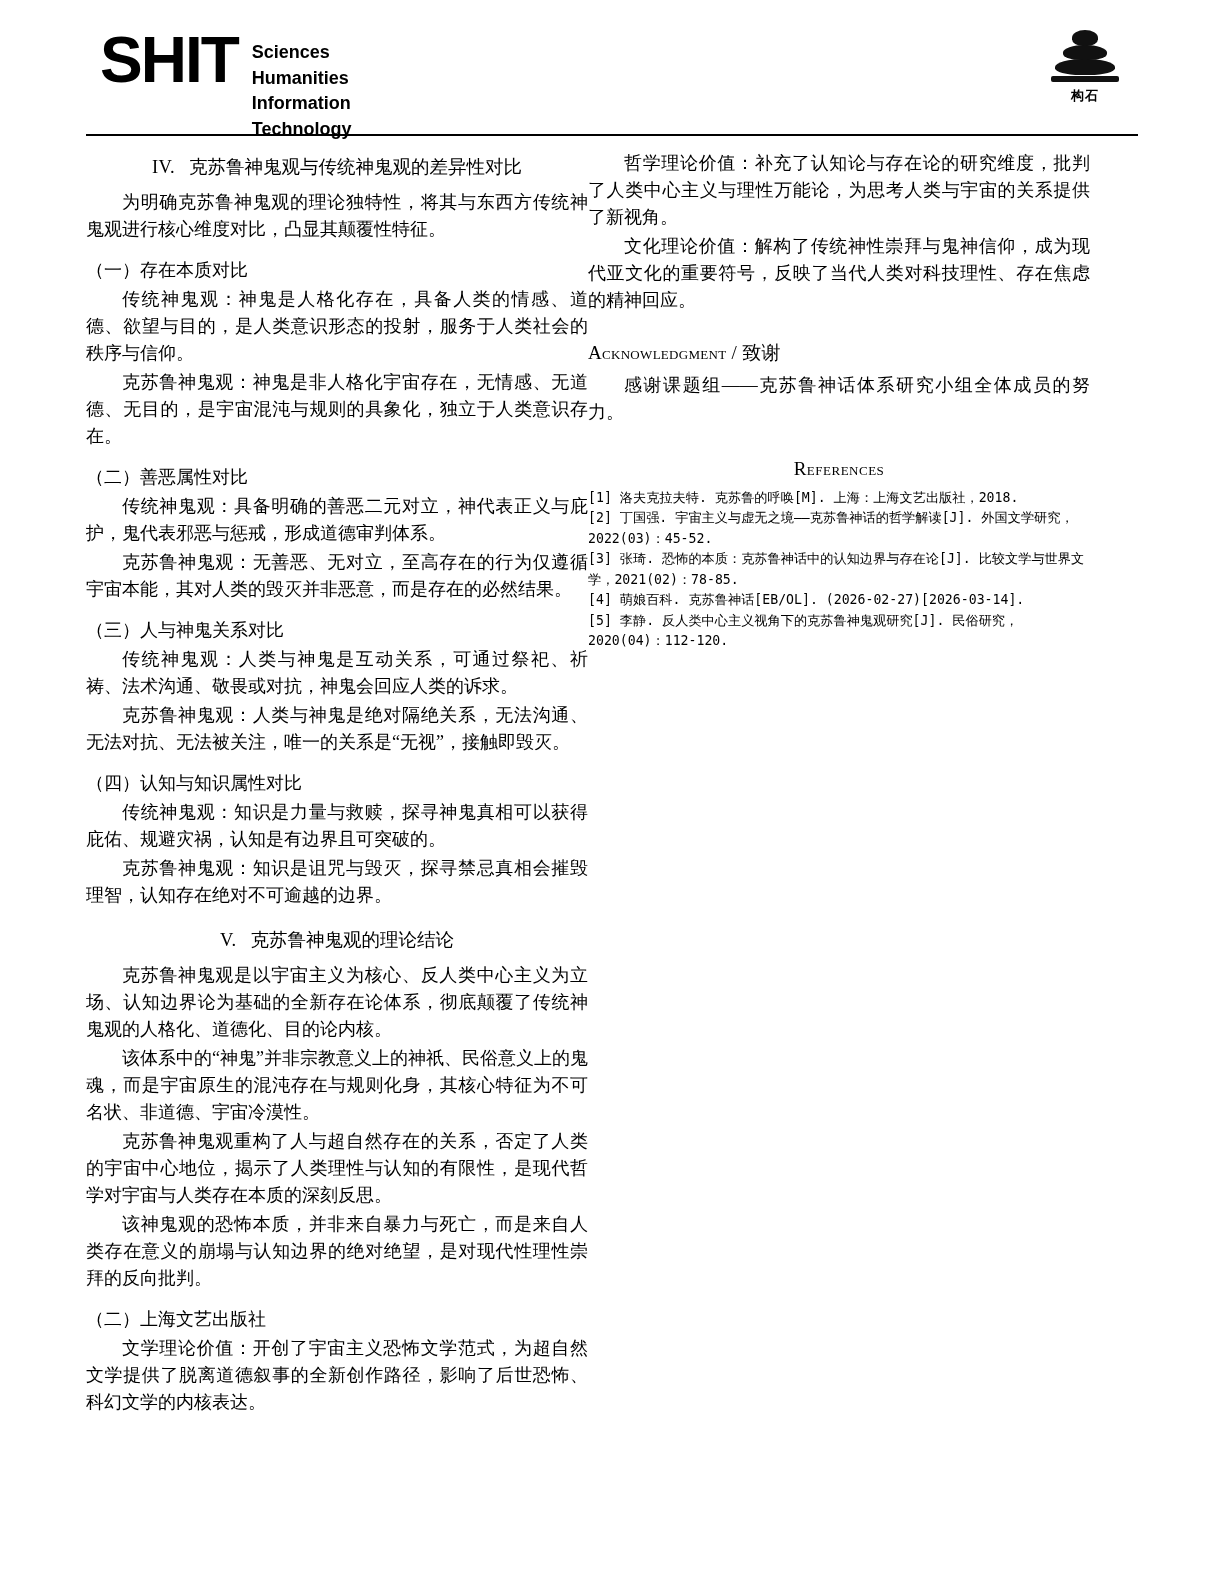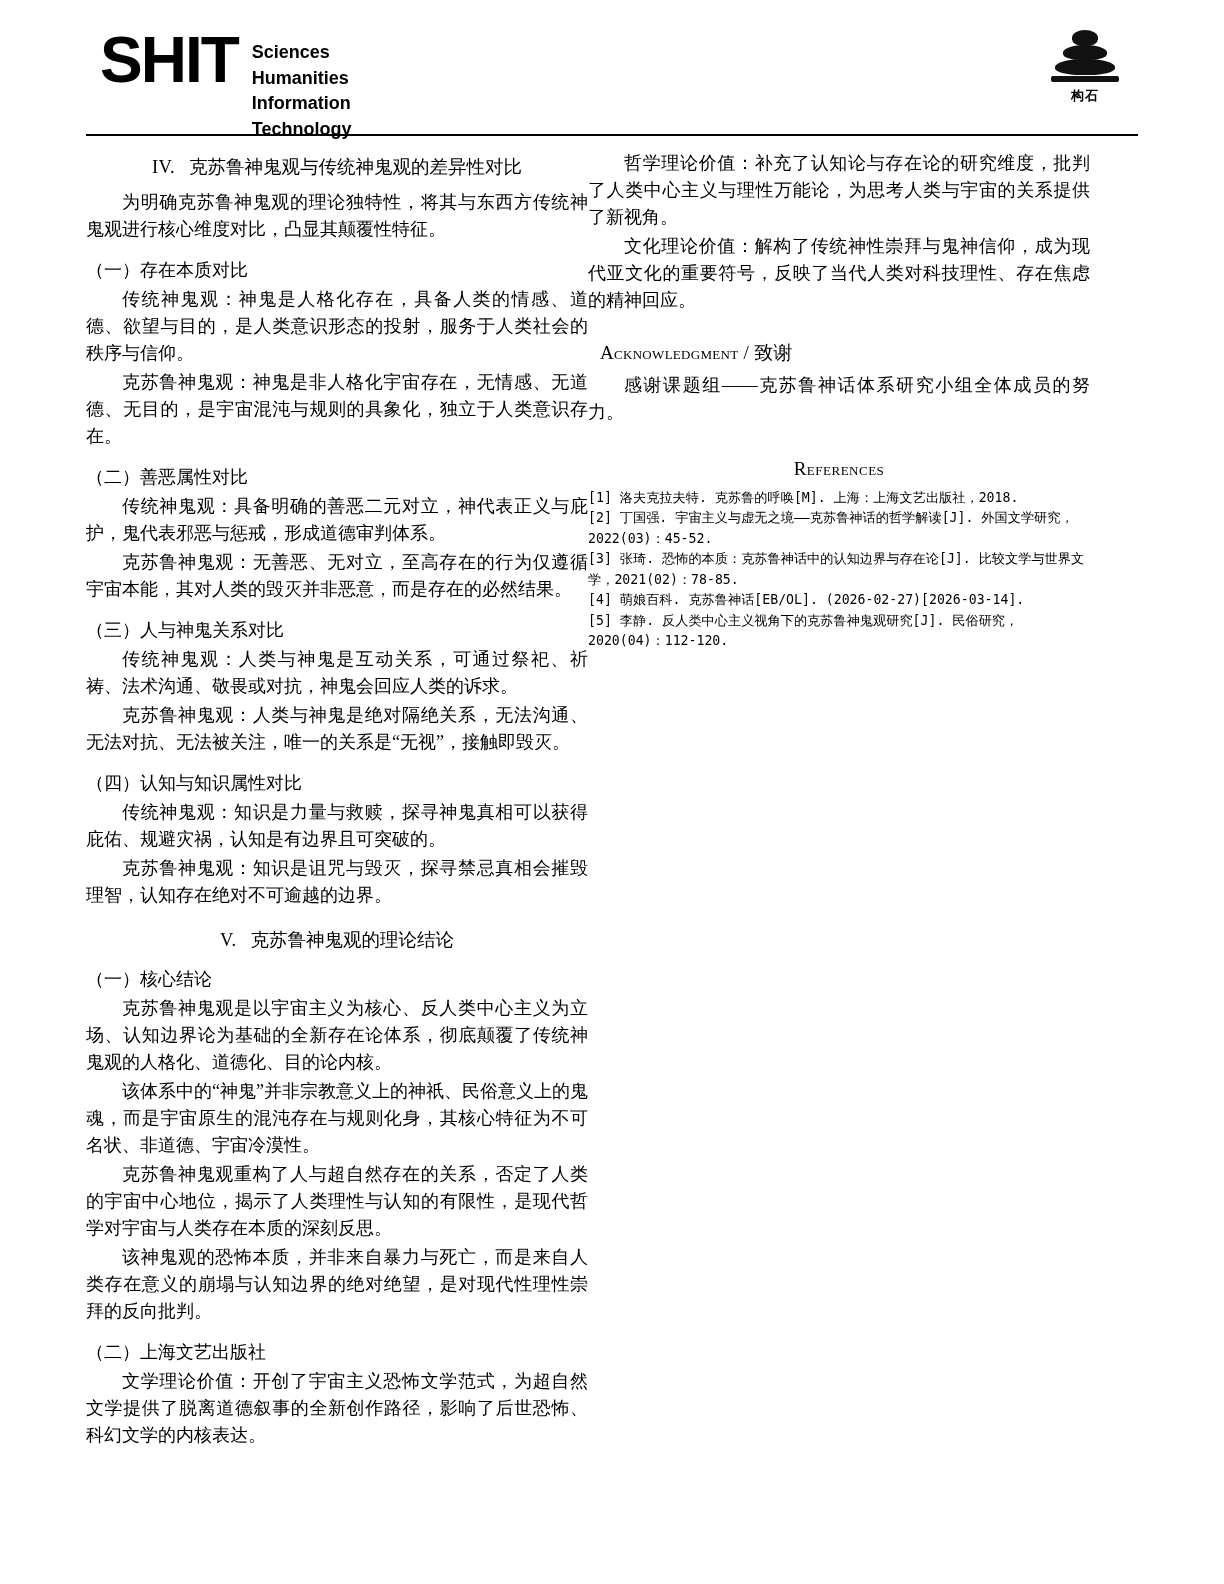--- a/index.html
+++ b/index.html
@@ -111,21 +111,21 @@
   .subhead {
     font-size: 18px;
     line-height: 1.5;
     margin: 14px 0 2px 0;
     text-indent: 0;
   }
   .gap { height: 12px; }
 
   .ack-head {
     font-size: 17px;
-    margin: 26px 0 6px 12px;
+    margin: 26px 0 6px 0;
     text-indent: 0;
     letter-spacing: 0.3px;
   }
   .smallcaps {
     font-variant: small-caps;
     font-size: 19px;
   }
   .ref-head {
     text-align: center;
     font-variant: small-caps;
@@ -196,21 +196,20 @@
       <div class="subhead">（四）认知与知识属性对比</div>
       <p>传统神鬼观：知识是力量与救赎，探寻神鬼真相可以获得庇佑、规避灾祸，认知是有边界且可突破的。</p>
       <p>克苏鲁神鬼观：知识是诅咒与毁灭，探寻禁忌真相会摧毁理智，认知存在绝对不可逾越的边界。</p>
 
       <div class="gap"></div>
       <div class="sec-title">
         <span class="rn">V.</span>
         &nbsp;&nbsp;<span>克苏鲁神鬼观的理论结论</span>
       </div>
 
-      <div class="subhead">（一）核心结论</div>
       <p>克苏鲁神鬼观是以宇宙主义为核心、反人类中心主义为立场、认知边界论为基础的全新存在论体系，彻底颠覆了传统神鬼观的人格化、道德化、目的论内核。</p>
       <p>该体系中的“神鬼”并非宗教意义上的神祇、民俗意义上的鬼魂，而是宇宙原生的混沌存在与规则化身，其核心特征为不可名状、非道德、宇宙冷漠性。</p>
       <p>克苏鲁神鬼观重构了人与超自然存在的关系，否定了人类的宇宙中心地位，揭示了人类理性与认知的有限性，是现代哲学对宇宙与人类存在本质的深刻反思。</p>
       <p>该神鬼观的恐怖本质，并非来自暴力与死亡，而是来自人类存在意义的崩塌与认知边界的绝对绝望，是对现代性理性崇拜的反向批判。</p>
 
       <div class="subhead">（二）上海文艺出版社</div>
       <p>文学理论价值：开创了宇宙主义恐怖文学范式，为超自然文学提供了脱离道德叙事的全新创作路径，影响了后世恐怖、科幻文学的内核表达。</p>
 
     </div>
 

